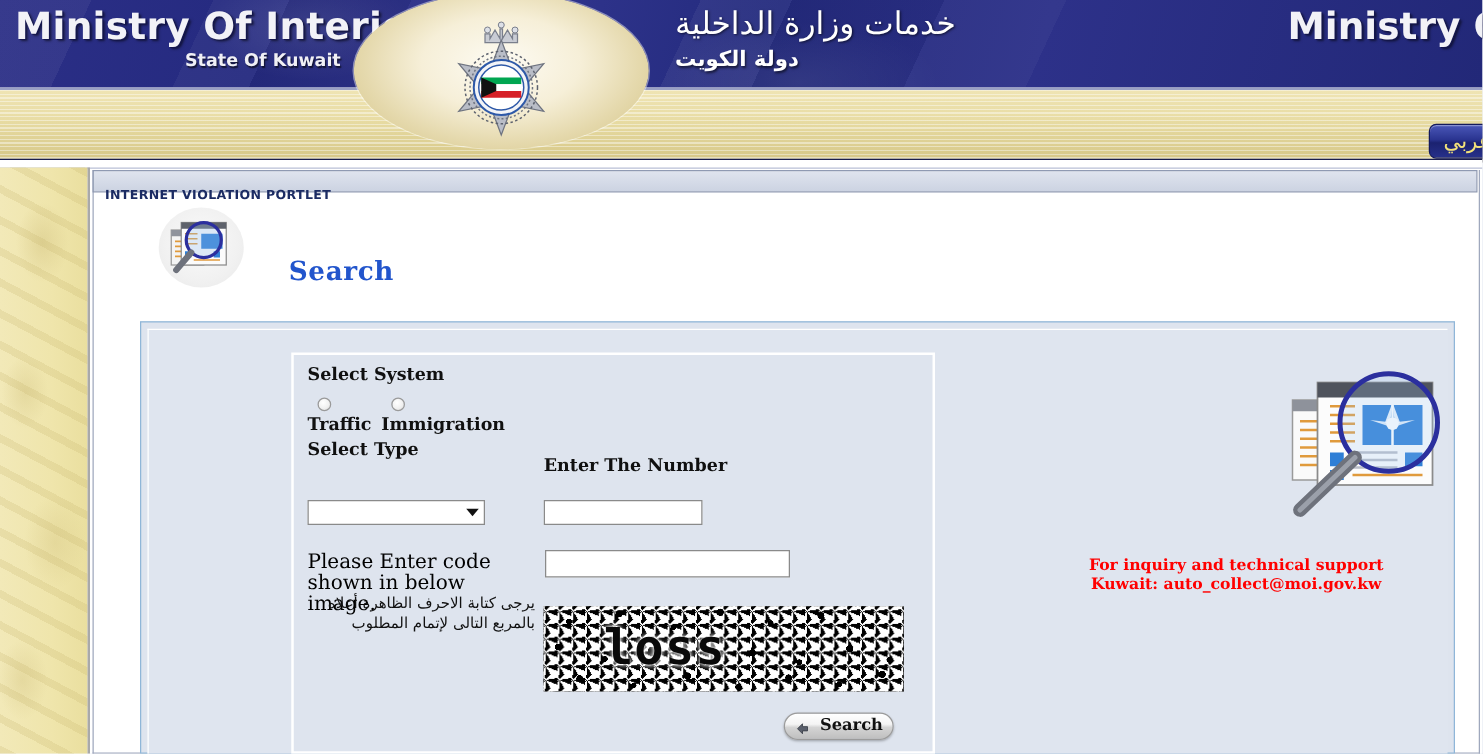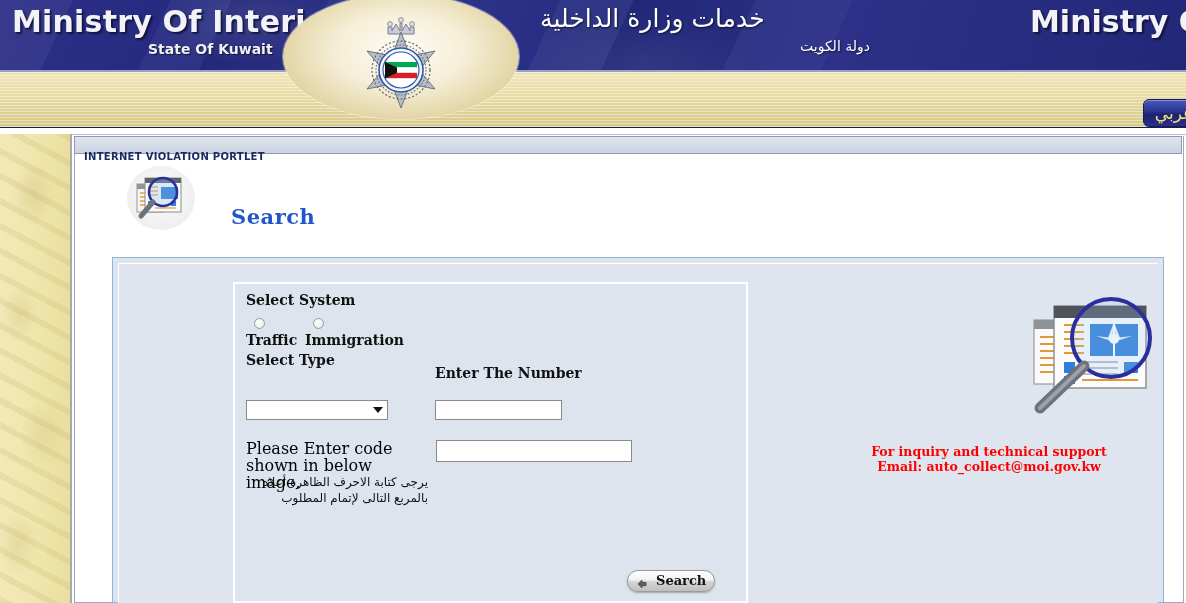--- a/index.html
+++ b/index.html
@@ -24,22 +24,22 @@
   }
   .hdr-en{position:absolute;left:12px;top:4px;color:#f2f2f7;
     font-family:"DejaVu Sans",sans-serif;font-weight:bold;font-size:30px;letter-spacing:.2px;
     text-shadow:1px 1px 0 #14164d, 2px 2px 2px rgba(0,0,0,.55);}
   .hdr-en-sub{position:absolute;left:148px;top:41px;color:#f0f0f5;
     font-family:"DejaVu Sans",sans-serif;font-weight:bold;font-size:14px;
     text-shadow:1px 1px 1px rgba(0,0,0,.6);}
   .hdr-ar{position:absolute;left:540px;top:4px;width:330px;text-align:left;color:#ffffff;
     font-family:"DejaVu Sans",sans-serif;font-size:25px;direction:rtl;
     text-shadow:1px 1px 2px rgba(0,0,0,.6);}
-  .hdr-ar-sub{position:absolute;left:540px;top:38px;width:330px;text-align:right;color:#ffffff;
-    font-family:"DejaVu Sans",sans-serif;font-size:14px;font-weight:normal;direction:rtl;
+  .hdr-ar-sub{position:absolute;left:540px;top:38px;width:330px;text-align:left;color:#ffffff;
+    font-family:"DejaVu Sans",sans-serif;font-size:17px;font-weight:bold;direction:rtl;
     text-shadow:1px 1px 2px rgba(0,0,0,.6);}
   .hdr-en2{position:absolute;left:1030px;top:4px;color:#f2f2f7;
     font-family:"DejaVu Sans",sans-serif;font-weight:bold;font-size:30px;
     text-shadow:1px 1px 0 #14164d, 2px 2px 2px rgba(0,0,0,.55);white-space:nowrap;}
 
   
   .goldband{position:absolute;left:0;top:70px;width:1186px;height:58px;
     background:
       repeating-linear-gradient(to bottom, rgba(255,255,255,.42) 0 1px, rgba(0,0,0,0) 1px 3px),
       linear-gradient(to bottom,#efe4b4 0%,#e8dca4 40%,#ddcf92 75%,#d6c786 100%);
@@ -271,20 +271,23 @@
 
   <div class="sel">
     <div class="arrow"></div>
   </div>
   <div class="txt-num"></div>
 
   <div class="cap-en">Please Enter code shown in below image.</div>
   <div class="cap-ar">يرجى كتابة الاحرف الظاهرة أعلاه بالمربع التالى لإتمام المطلوب</div>
   <div class="txt-cap"></div>
 
+  <div class="captcha">
+    <div class="code">loss</div>
+  </div>
 
   <div class="btn-search">
     <div class="barrow">
       <svg width="12" height="12" viewBox="0 0 12 12">
         <path d="M2,6 L6,2 L6,4.3 L10,4.3 L10,7.7 L6,7.7 L6,10 Z" fill="#5a5f6b" stroke="#3c4049" stroke-width=".7"></path>
       </svg>
     </div>
     <div class="blabel">Search</div>
   </div>
 
@@ -330,16 +333,16 @@
         <circle cx="98" cy="47" r="5" fill="#ffffff"></circle>
       </g>
       <circle cx="95" cy="46" r="39" fill="rgba(160,200,240,.22)" stroke="#2b2f9e" stroke-width="4"></circle>
       <line x1="68" y1="74" x2="24" y2="116" stroke="#6e727c" stroke-width="11" stroke-linecap="round"></line>
       <line x1="68" y1="74" x2="24" y2="116" stroke="#9ba0aa" stroke-width="4" stroke-linecap="round"></line>
     </svg>
   </div>
 
   <div class="contact">
     <span class="c1">For inquiry and technical support</span>
-    <span class="c3">Email: auto_collect@moi.gov.kw</span>
+    <span class="c3">Kuwait: auto_collect@moi.gov.kw</span>
   </div>
 
 </div>
 
 </body></html>

